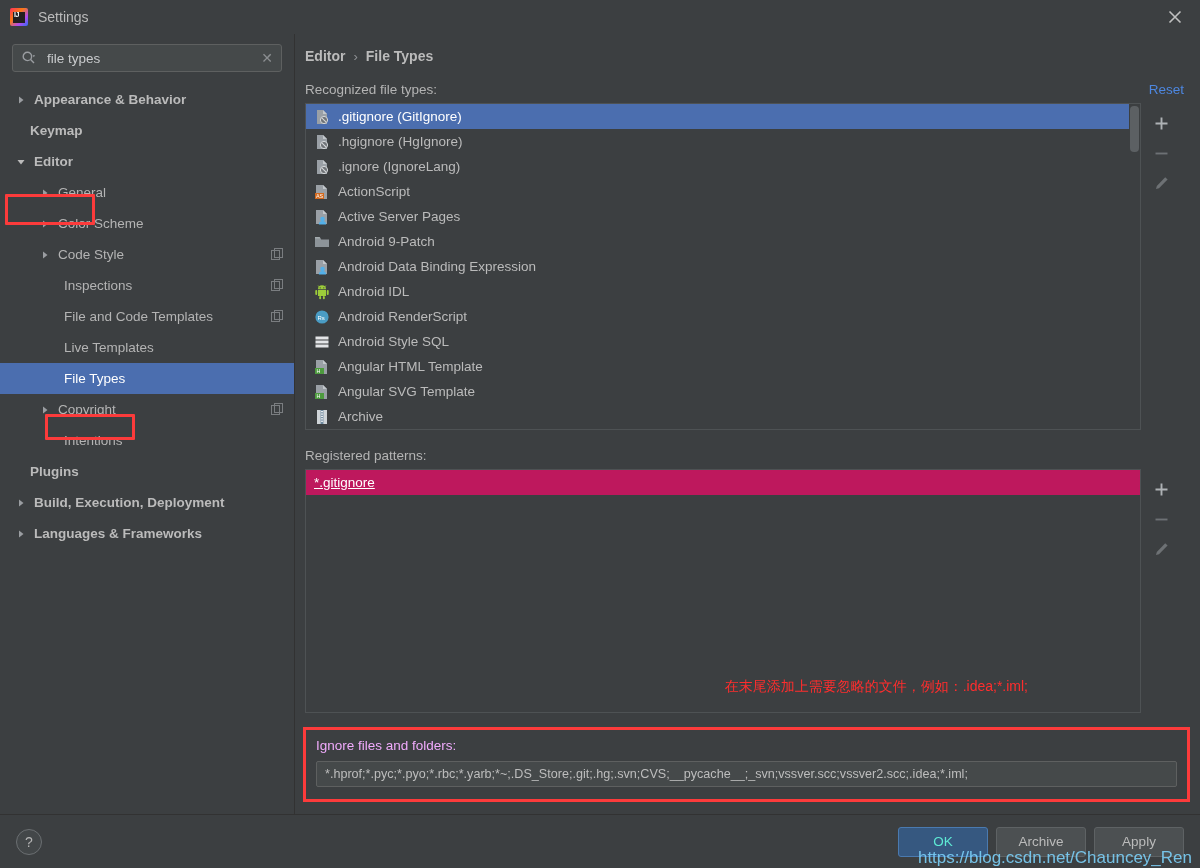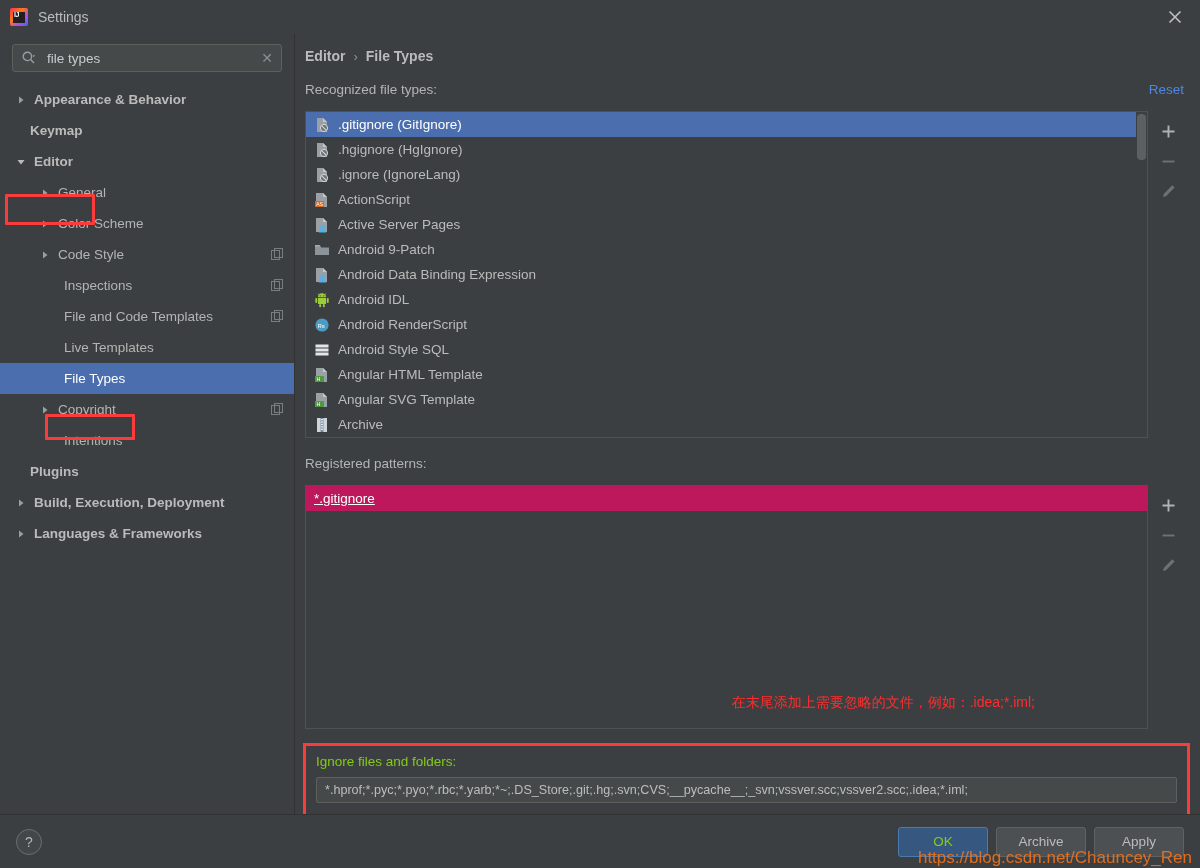--- a/index.html
+++ b/index.html
@@ -117,21 +117,21 @@
   .crumb { font-size: 14px; font-weight: bold; color: #bbbbbb; }
   .crumb-sep { color: #8d9093; font-size: 13px; }
   .reset-link {
     position: absolute; right: 16px; top: 48px;
     color: #4d87e0; font-size: 13.5px; cursor: pointer;
   }
   .section-label {
     color: #b4b4b4; font-size: 13.5px;
     padding: 18px 0 6px 10px;
   }
-  .panel-row { display: flex; padding-left: 10px; padding-right: 12px; margin-top: 8px; }
+  .panel-row { display: flex; padding-left: 10px; padding-right: 19px; }
   .listbox {
     flex: 1 1 auto; min-width: 0;
     background: #3c3f41; border: 1px solid #4e5254;
     position: relative; overflow: hidden;
   }
   .filelist { height: 325px; overflow: hidden; position: relative; }
   .file-row {
     height: 25px; display: flex; align-items: center;
     padding-left: 8px; color: #bbbbbb; font-size: 13.5px;
     cursor: default; white-space: nowrap;
@@ -174,21 +174,21 @@
     position: absolute; right: 112px; bottom: 16px;
     color: #ff2d2d; font-size: 14px; white-space: nowrap;
   }
   
   .ignore-wrap {
     margin: 14px 10px 0 8px;
     border: 3px solid #fc3b3b;
     padding: 8px 10px 12px 10px;
     position: relative;
   }
-  .ignore-label { color: #84cc16; font-size: 13.5px; padding-bottom: 8px; }
+  .ignore-label { color: #f0abfc; font-size: 13.5px; padding-bottom: 8px; }
   .ignore-input {
     height: 26px; background: #45494a; border: 1px solid #5e6060;
     color: #bdbdbd; font-size: 12.6px; padding: 0 8px;
     width: 100%; outline: none; border-radius: 2px;
     font-family: "Liberation Sans", sans-serif;
   }
   
   .footer {
     flex: 0 0 54px; height: 54px; position: relative;
     border-top: 1px solid #323232;
@@ -201,24 +201,24 @@
     display: flex; align-items: center; justify-content: center;
     font-size: 14px; cursor: pointer; background: #434749;
   }
   .btns { margin-left: auto; display: flex; gap: 8px; }
   .btn {
     min-width: 90px; height: 30px; border-radius: 3px;
     border: 1px solid #5e6264; background: #4c5052; color: #bbbbbb;
     font-size: 13.5px; cursor: pointer; padding: 0 14px;
     font-family: "Liberation Sans", sans-serif;
   }
-  .btn.primary { background: #365880; border-color: #4a7ab0; color: #84cc16; margin-left: 12px; }
+  .btn.primary { background: #365880; border-color: #4a7ab0; color: #5eead4; margin-left: 12px; }
   .watermark {
     position: absolute; right: 8px; bottom: 0px;
-    color: #f97316; font-size: 17px; opacity: .88;
+    color: #7dd3fc; font-size: 17px; opacity: .88;
     pointer-events: none; white-space: nowrap;
   }
 </style>
 </head>
 <body>
 
 <div class="window">
 
   <div class="titlebar">
     <div class="ij-logo">

